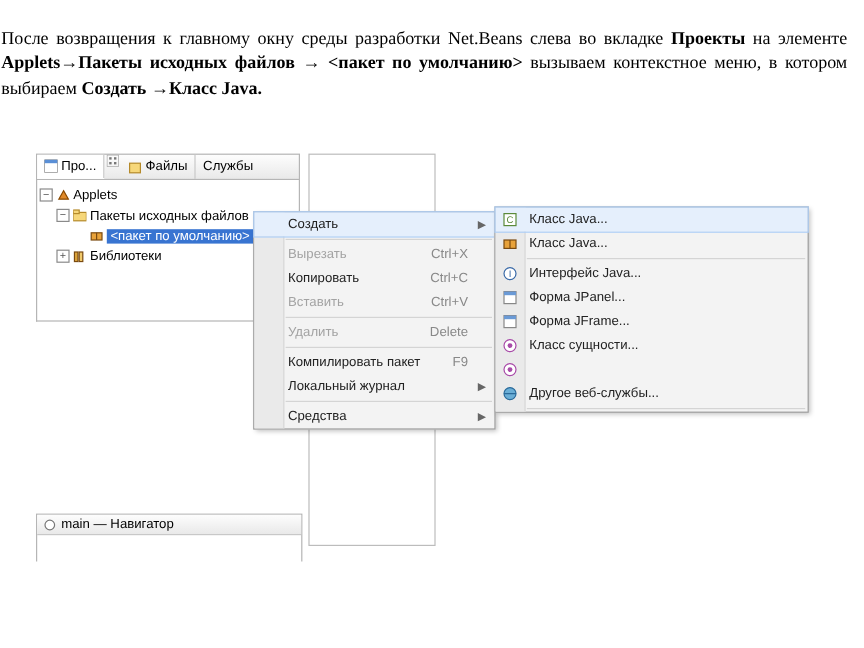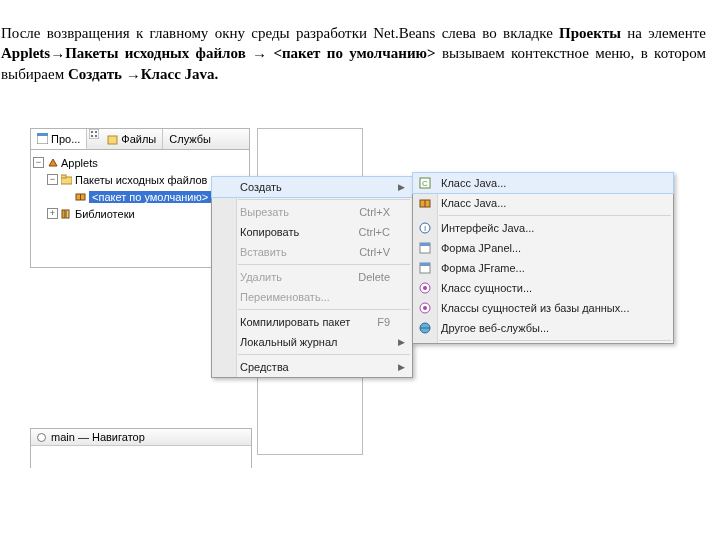--- a/index.html
+++ b/index.html
@@ -131,23 +131,20 @@
         </div>
         <div class="mi dis">
           <span>Вставить</span>
           <span class="kb">Ctrl+V</span>
         </div>
         <div class="sep"></div>
         <div class="mi dis">
           <span>Удалить</span>
           <span class="kb">Delete</span>
         </div>
-        <div class="mi dis">
-          <span>Переименовать...</span>
-        </div>
         <div class="sep"></div>
         <div class="mi">
           <span>Компилировать пакет</span>
           <span class="kb">F9</span>
         </div>
         <div class="mi">
           <span>Локальный журнал</span>
           <span class="arrow">▶</span>
         </div>
         <div class="sep"></div>
@@ -200,21 +197,20 @@
               <circle cx="7" cy="7" r="5" fill="#fff" stroke="#a84aa8"></circle>
               <circle cx="7" cy="7" r="2" fill="#a84aa8"></circle>
             </svg></span>
           <span>Класс сущности...</span>
         </div>
         <div class="mi">
           <span class="mico"><svg viewBox="0 0 14 14">
               <circle cx="7" cy="7" r="5" fill="#fff" stroke="#a84aa8"></circle>
               <circle cx="7" cy="7" r="2" fill="#a84aa8"></circle>
             </svg></span>
-          <span>Классы сущностей из базы данных...</span>
         </div>
         <div class="mi">
           <span class="mico"><svg viewBox="0 0 14 14">
               <circle cx="7" cy="7" r="5" fill="#6aaed6" stroke="#2a6a9a"></circle>
               <line x1="2" y1="7" x2="12" y2="7" stroke="#2a6a9a"></line>
             </svg></span>
           <span>Другое веб-службы...</span>
         </div>
         <div class="sep"></div>
       </div>

